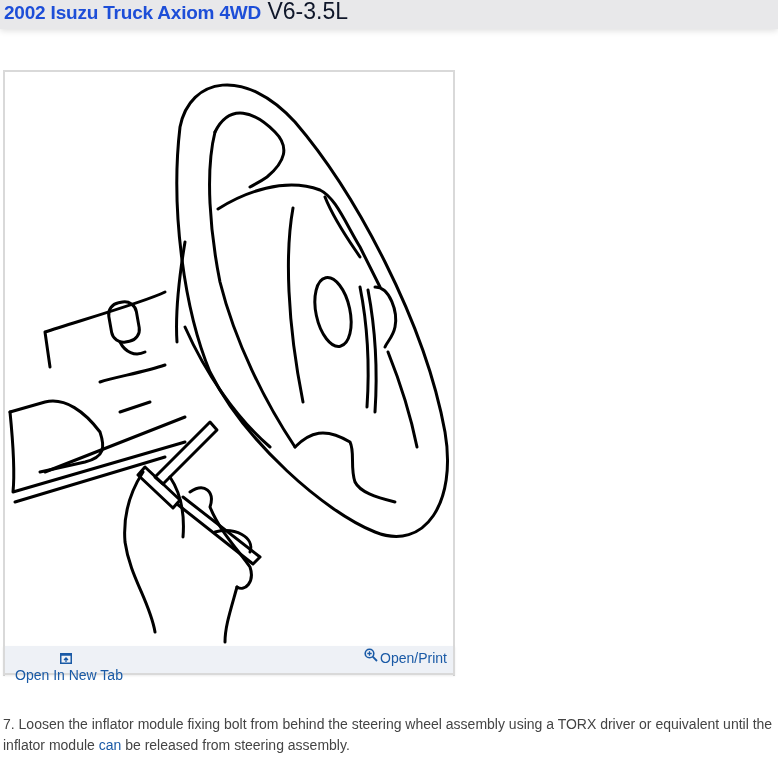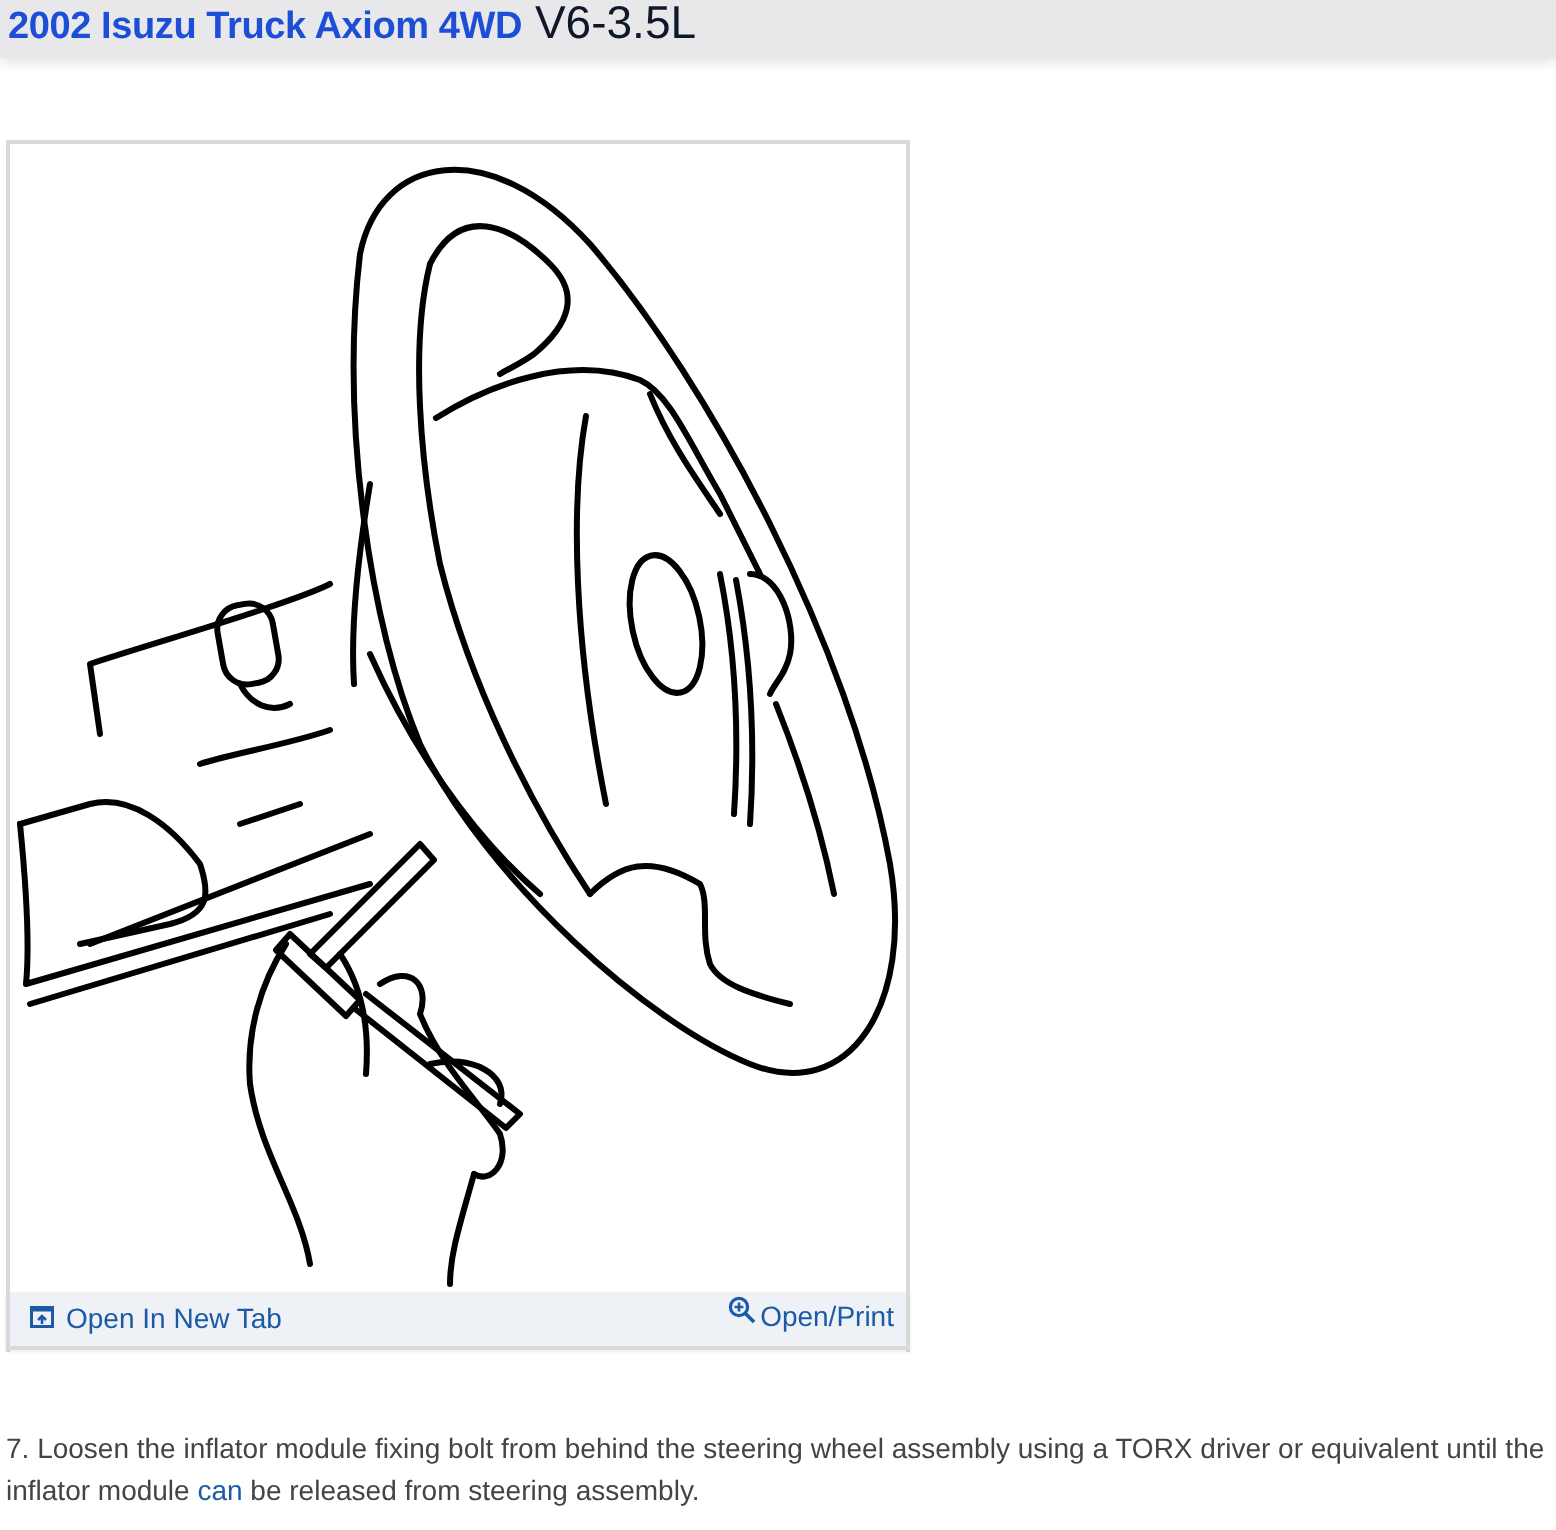--- a/index.html
+++ b/index.html
@@ -28,21 +28,21 @@
     position: absolute; left: 3px; top: 646px; width: 452px; height: 29px;
     background: #eef1f6;
     border: 2px solid #d9d9d9; border-top: none;
     box-shadow: 0 1px 2px rgba(0,0,0,0.08);
     font-size: 14px; color: #1a5aa6;
   }
   .footer-link {
     position: absolute; top: 5px; display: flex; align-items: center; cursor: pointer;
     white-space: nowrap; line-height: 16px;
   }
-  .open-tab { left: 10px; }
+  .open-tab { left: 10px; flex-direction: column; }
   .zoom-print { right: 6px; top: 4px; }
   .ico { display: inline-block; margin-right: 6px; }
 
   .step-text {
     position: absolute; left: 3px; top: 714px; width: 770px;
     font-size: 14px; line-height: 21px; color: #444;
   }
   .step-text .link { color: #1a5aa6; cursor: pointer; }
 </style>
 </head>

